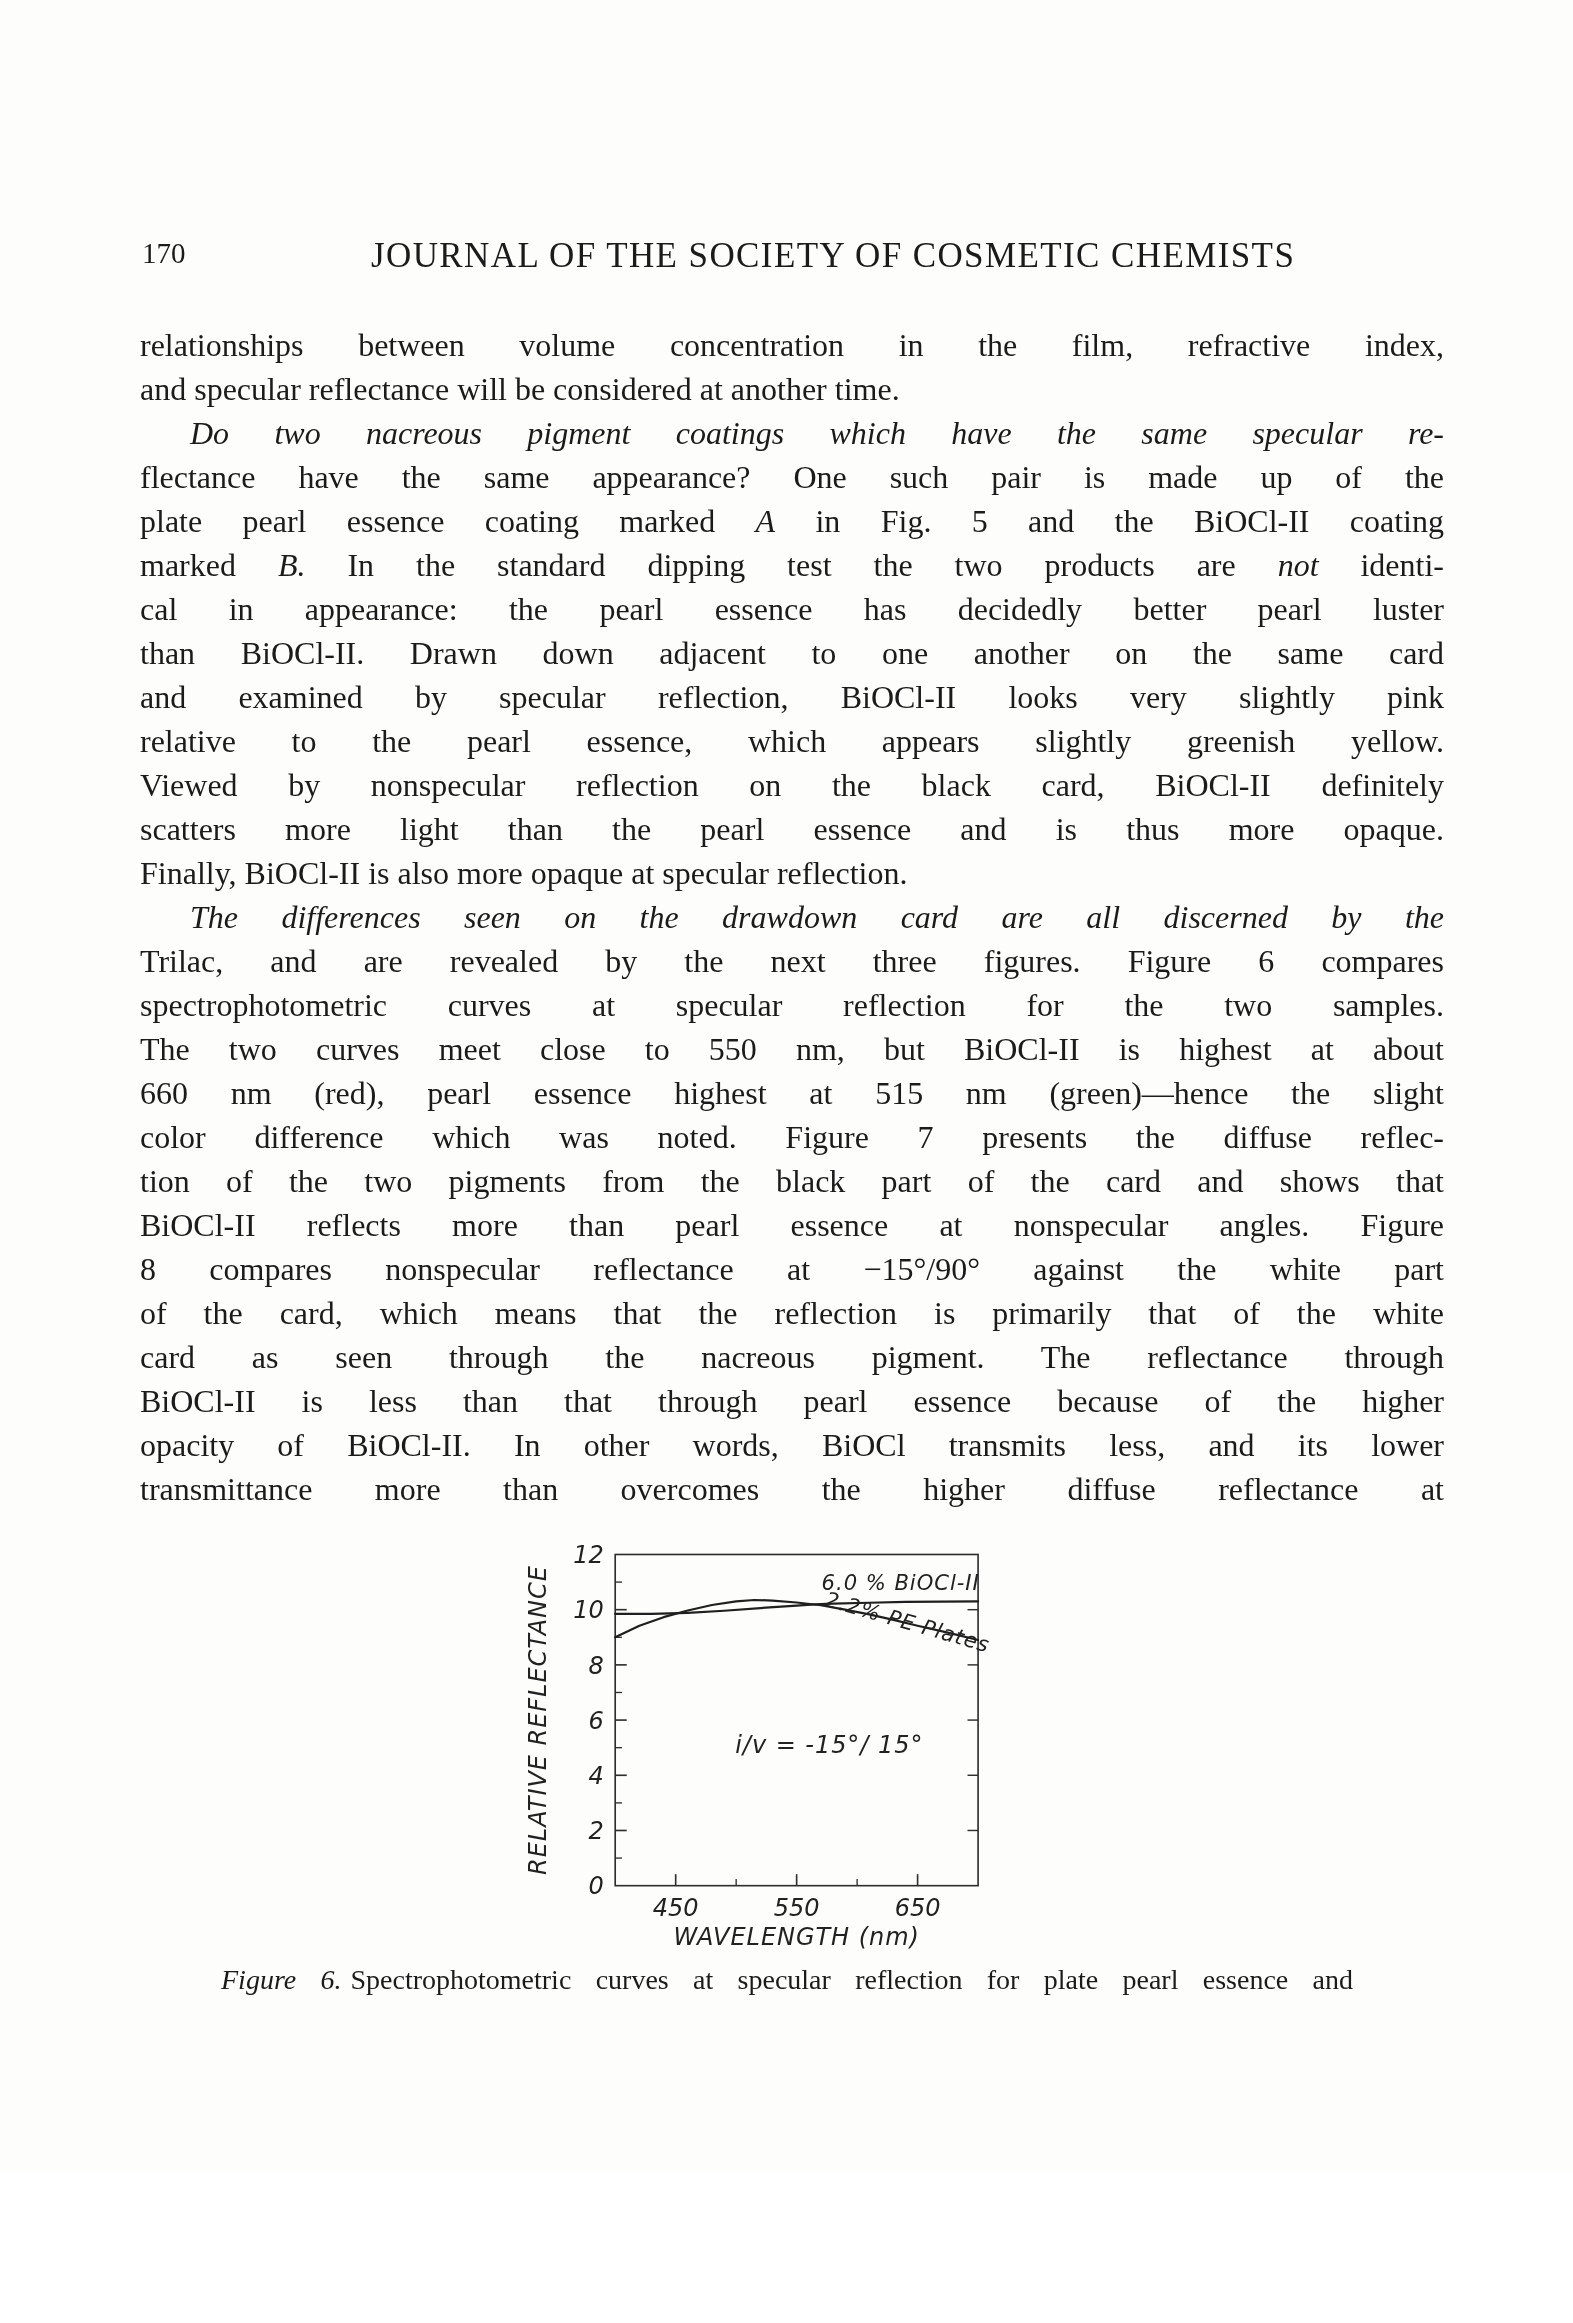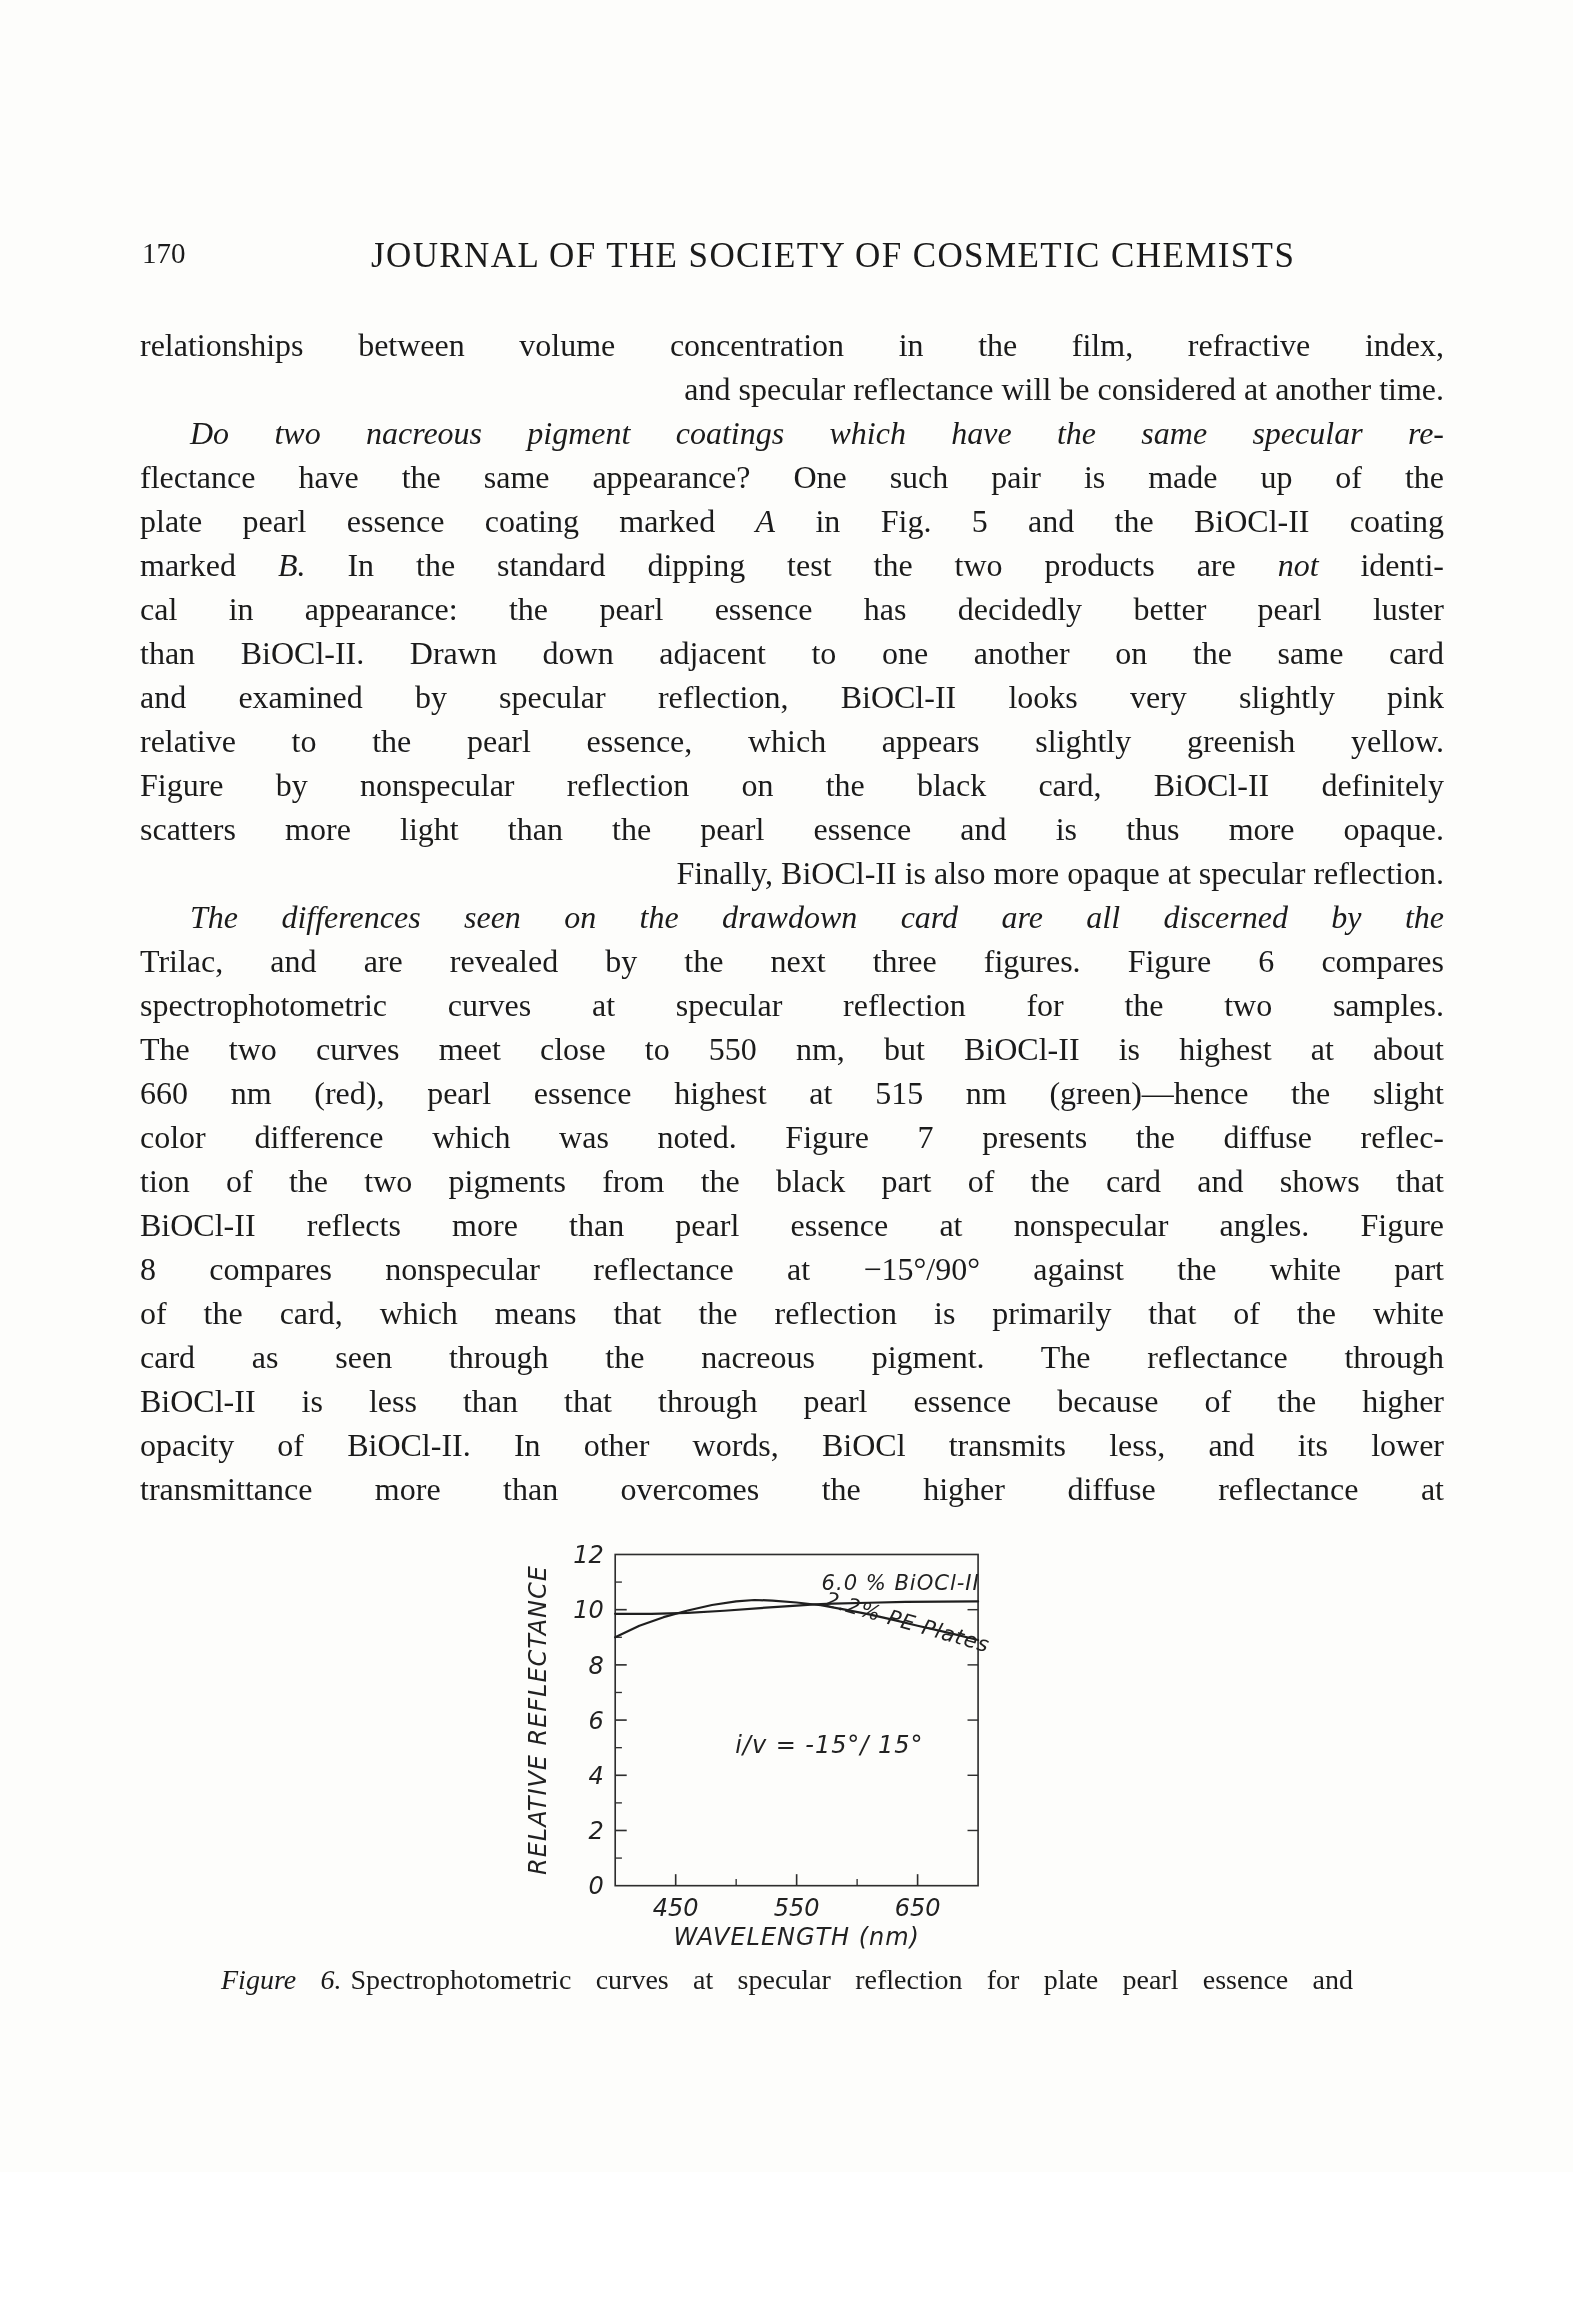--- a/index.html
+++ b/index.html
@@ -4,21 +4,21 @@
 <style>
   html,body { margin:0; padding:0; background:#ffffff; }
   .page {
     position:relative; width:1574px; height:2172px;
     background:#fdfdfb; color:#1b1b1b;
     font-family:"Liberation Serif", serif; overflow:hidden;
   }
   .hdr-num { position:absolute; left:142px; top:237px; font-size:29px; }
   .hdr-title { position:absolute; left:371px; top:236px; font-size:35px; letter-spacing:1.4px; }
   .body-text { position:absolute; left:140px; top:323px; width:1304px; font-size:32px; line-height:44px; }
-  .line { white-space:normal;text-align:right; }
+  .line { white-space:normal; }
   .line.j { text-align:justify; text-align-last:justify; }
   .line.indent { text-indent:50px;font-style:italic; }
   .it { font-style:italic; }
   .figure-chart { position:absolute; left:500px; top:1532px; }
   svg text { fill:#222222; }
   .tick  { font:italic 25px "DejaVu Sans", sans-serif; }
   .axis  { font:italic 25px "DejaVu Sans", sans-serif; letter-spacing:1px; }
   .clabel{ font:italic 22px "DejaVu Sans", sans-serif; letter-spacing:1px; }
   .annot { font:italic 25px "DejaVu Sans", sans-serif; letter-spacing:1px; }
   .figure-caption { position:absolute; left:221px; top:1956px; width:1132px; font-size:28px; line-height:48px; }
@@ -38,21 +38,21 @@
       <div class="line j"><span>relationships between volume concentration in the film, refractive index,</span></div>
       <div class="line"><span>and specular reflectance will be considered at another time.</span></div>
       <div class="line j indent"><span>Do two nacreous pigment coatings which have the same specular re-</span></div>
       <div class="line j"><span>flectance have the same appearance?  One such pair is made up of the</span></div>
       <div class="line j"><span>plate pearl essence coating marked </span><span class="it">A</span><span> in Fig. 5 and the BiOCl-II coating</span></div>
       <div class="line j"><span>marked </span><span class="it">B.</span><span>  In the standard dipping test the two products are </span><span class="it">not</span><span> identi-</span></div>
       <div class="line j"><span>cal in appearance:  the pearl essence has decidedly better pearl luster</span></div>
       <div class="line j"><span>than BiOCl-II.  Drawn down adjacent to one another on the same card</span></div>
       <div class="line j"><span>and examined by specular reflection, BiOCl-II looks very slightly pink</span></div>
       <div class="line j"><span>relative to the pearl essence, which appears slightly greenish yellow.</span></div>
-      <div class="line j"><span>Figure by nonspecular reflection on the black card, BiOCl-II definitely</span></div>
+      <div class="line j"><span>Viewed by nonspecular reflection on the black card, BiOCl-II definitely</span></div>
       <div class="line j"><span>scatters more light than the pearl essence and is thus more opaque.</span></div>
       <div class="line"><span>Finally, BiOCl-II is also more opaque at specular reflection.</span></div>
       <div class="line j indent"><span>The differences seen on the drawdown card are all discerned by the</span></div>
       <div class="line j"><span>Trilac, and are revealed by the next three figures.  Figure 6 compares</span></div>
       <div class="line j"><span>spectrophotometric curves at specular reflection for the two samples.</span></div>
       <div class="line j"><span>The two curves meet close to 550 nm, but BiOCl-II is highest at about</span></div>
       <div class="line j"><span>660 nm (red), pearl essence highest at 515 nm (green)—hence the slight</span></div>
       <div class="line j"><span>color difference which was noted.  Figure 7 presents the diffuse reflec-</span></div>
       <div class="line j"><span>tion of the two pigments from the black part of the card and shows that</span></div>
       <div class="line j"><span>BiOCl-II reflects more than pearl essence at nonspecular angles.  Figure</span></div>

